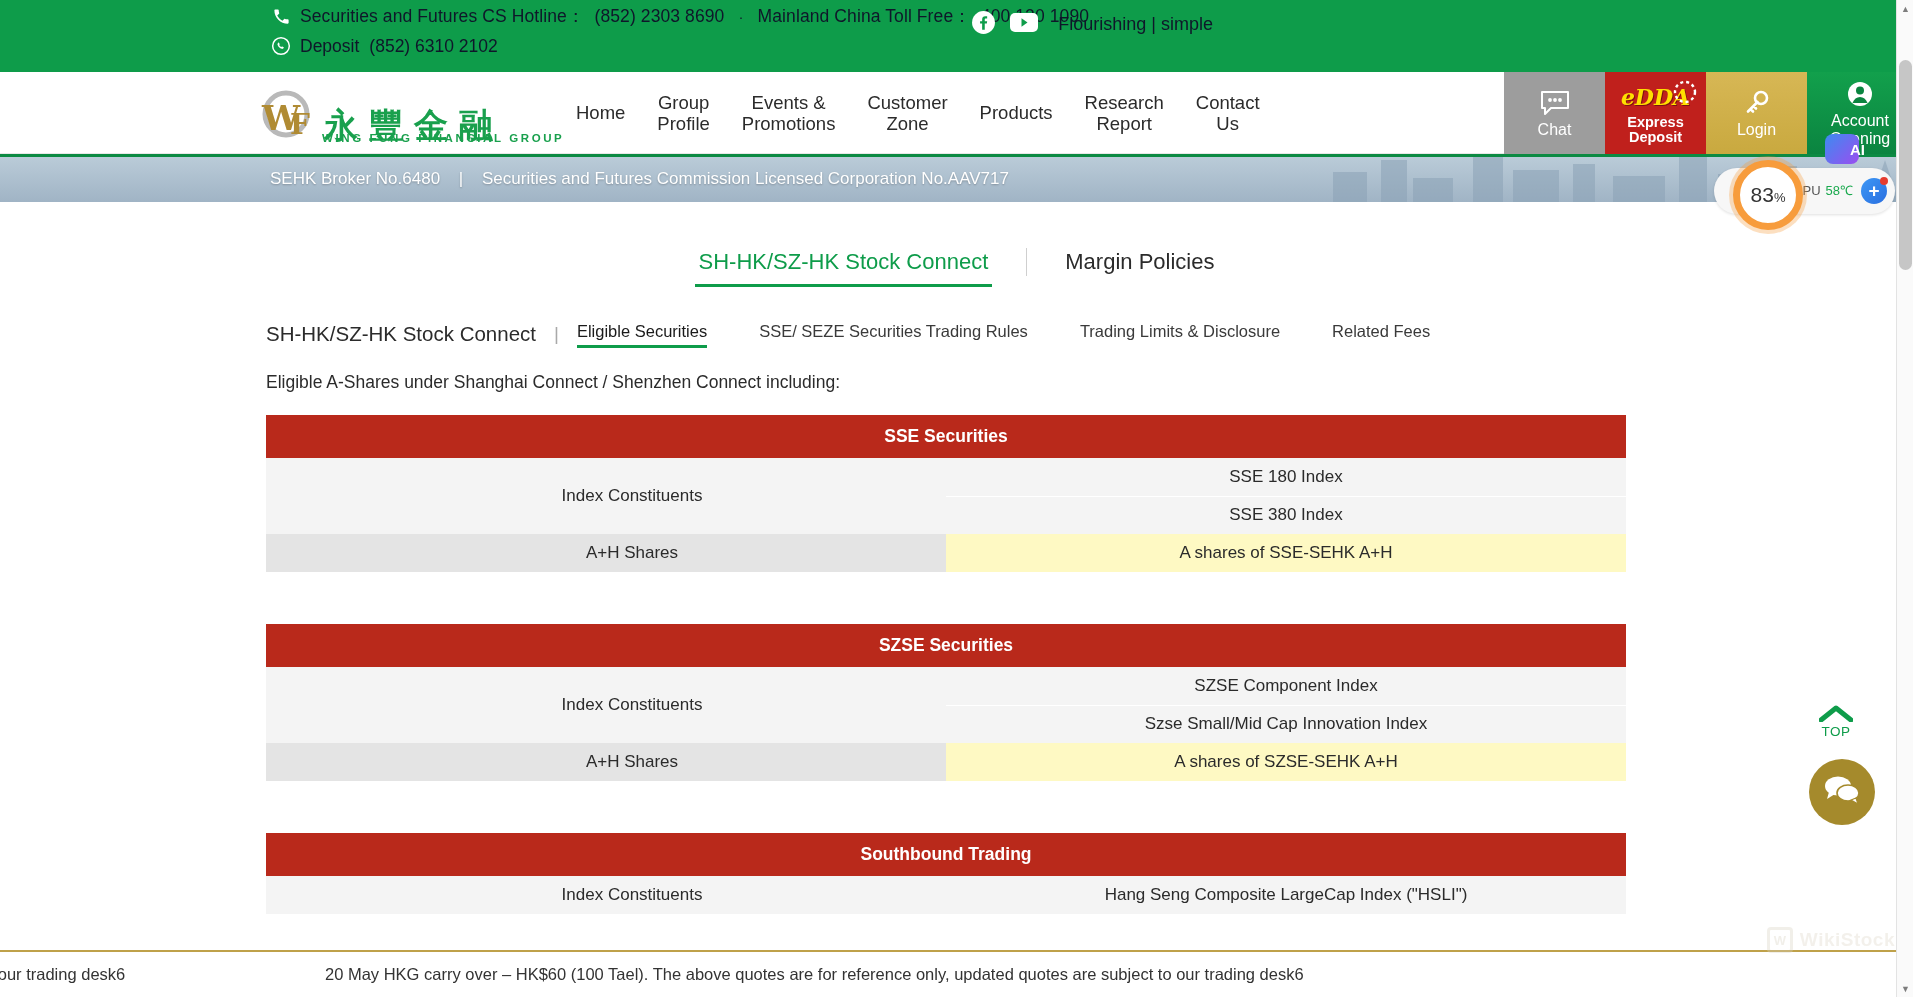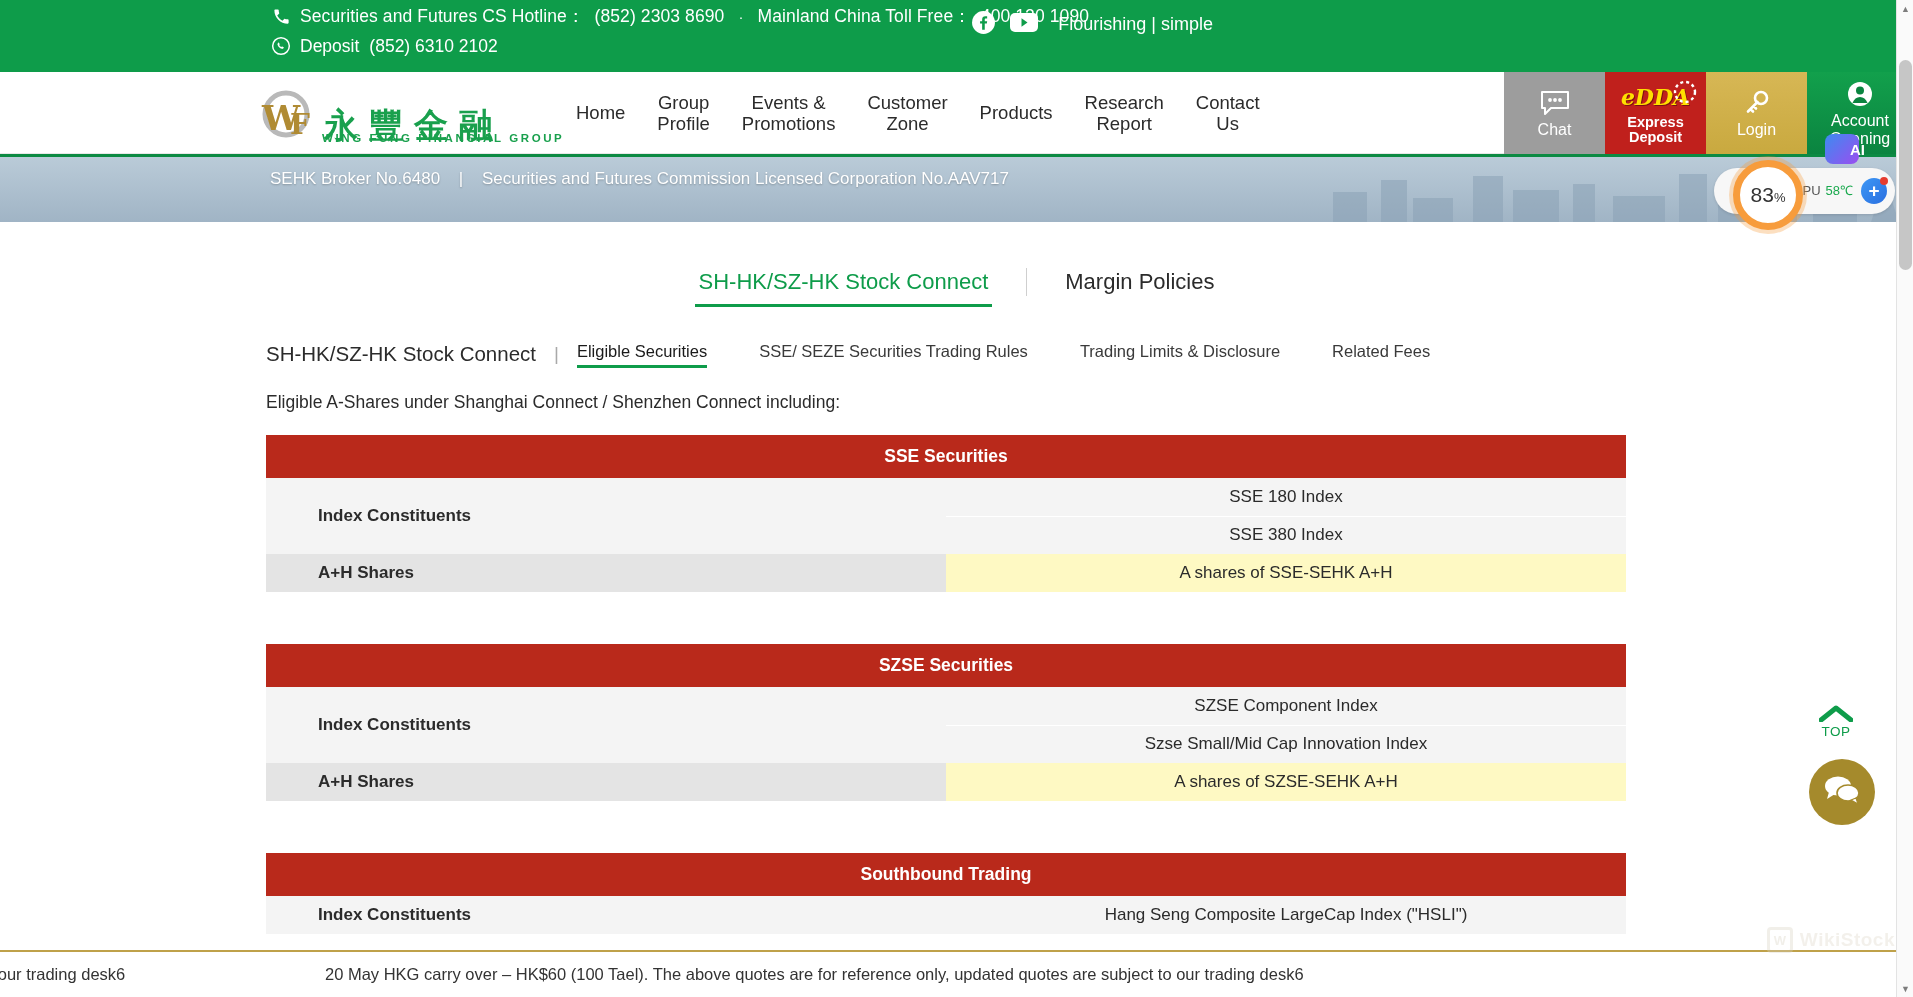--- a/index.html
+++ b/index.html
@@ -9,21 +9,21 @@
     background: #ffffff;
     overflow: hidden;
   }
   .page { position: relative; width: 1913px; height: 997px; overflow: hidden; }
 
   
   .topbar {
     position: relative;
     height: 72px;
     background: #0e9c4a;
-    color: #ffffff;
+    color: #0f172a;
   }
   .topbar-inner {
     position: relative;
     width: 100%;
     height: 100%;
   }
   .tb-line1 {
     position: absolute; left: 270px; top: 4px;
     display: flex; align-items: center; gap: 0px;
     font-size: 17.5px; letter-spacing: .1px;
@@ -101,21 +101,21 @@
     font-family: "DejaVu Serif", serif;
     font-weight: 700; font-style: italic;
     font-size: 22px; color: #ffe000;
     text-shadow: 1px 1px 0 #7c1110;
     line-height: 1;
   }
   .edda-lbl { font-size: 14.5px; font-weight: 700; line-height: 1.03; }
 
   
   .hero {
-    position: relative; height: 68px; overflow: hidden;
+    position: relative; height: 48px; overflow: hidden;
     background: linear-gradient(100deg,#9fb4c4 0%,#aabecd 22%,#bfcdd8 48%,#9db2c3 72%,#8ea6ba 100%);
     border-top: 3px solid #0c8a43;
     text-align: center;
   }
   .hero-sky {
     position:absolute; inset:0;
     background: linear-gradient(180deg, rgba(186,203,216,1) 0%, rgba(160,180,197,1) 100%);
   }
   .hero-city { position: absolute; right: 0; bottom: 0; width: 1200px; height: 52px; opacity: .55; }
   .hero-text {
@@ -173,22 +173,23 @@
     background: #b9291b; color: #ffffff;
     font-size: 17.5px; font-weight: 700;
     text-align: center; padding: 11px 0;
   }
   .tbl td {
     font-size: 17px; color: #2b2b2b;
     padding: 0; height: 38px; vertical-align: middle;
   }
   .cell-label {
     width: 406px; background: #f4f4f4;
-    font-weight: 700; font-size: 17.5px;
+    font-weight: 400; font-size: 17.5px;
     padding-left: 52px !important;
+    text-align: center;
   }
   .cell-label.alt { background: #e4e4e4; }
   .cell-val { background: #f4f4f4; text-align: center; }
   .cell-val.alt { background: #fef9c3; }
   .cell-val.divided { border-bottom: 1px solid #ffffff; }
   .tbl-gap { height: 52px; }
 
   
   .ticker {
     position: absolute; left: 0; bottom: 0;

